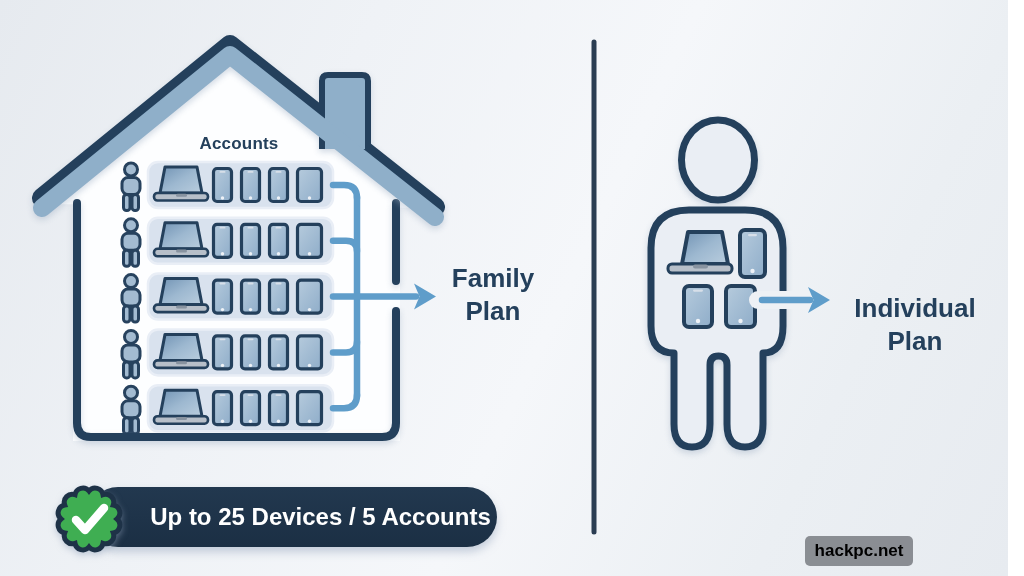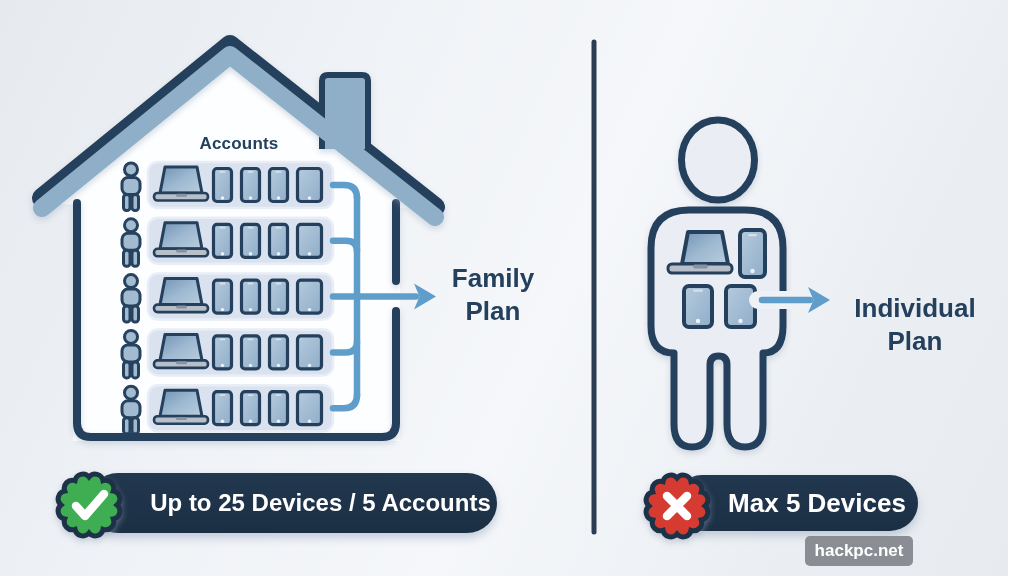--- a/index.html
+++ b/index.html
@@ -31,31 +31,31 @@
   .softsh{filter:drop-shadow(0 3px 3px rgba(160,175,195,.45));}
 
   
   .label{position:absolute;color:#24405c;font-weight:bold;text-align:center;}
   .accounts{left:159px;top:134px;width:160px;font-size:17px;letter-spacing:.2px;}
   .planname{font-size:26px;line-height:33px;}
   .plan-family{left:433px;top:262px;width:120px;}
   .plan-individual{left:825px;top:260px;width:180px;margin-top:32px;}
 
   .badge{position:absolute;height:72px;}
-  .badge-left{left:50px;top:467px;width:450px;text-align:right;}
+  .badge-left{left:50px;top:481px;width:450px;text-align:right;}
   .badge-right{left:638px;top:468px;width:280px;}
   .pill{position:absolute;border-radius:30px;background:linear-gradient(#22384f,#1b2f44);
     box-shadow:0 5px 9px rgba(150,165,190,.5);display:flex;align-items:center;justify-content:center;
     color:#ffffff;font-weight:bold;}
   .badge-left .pill{left:38px;top:6px;right:3px;bottom:6px;font-size:24px;padding-left:56px;}
   .badge-right .pill{left:36px;top:7px;right:0;bottom:9px;font-size:26px;padding-left:42px;}
   .seal{position:absolute;left:-3px;top:-4px;filter:drop-shadow(0 3px 3px rgba(150,165,190,.5));}
 
   .watermark{position:absolute;left:805px;top:536px;width:108px;height:30px;border-radius:5px;
-    background:rgba(133,136,141,.95);color:#ffffff;font-weight:bold;font-size:17px;
+    background:rgba(133,136,141,.95);color:#000000;font-weight:bold;font-size:17px;
     display:flex;align-items:center;justify-content:center;}
 </style>
 </head>
 <body>
 
 <div class="stage">
 
   <svg class="scene" width="1024" height="576" viewBox="0 0 1024 576">
     <defs>
       <linearGradient id="scrGrad" x1="0" y1="0" x2="1" y2="1">
@@ -188,30 +188,18 @@
     </div>
     <svg class="seal" width="84" height="84" viewBox="-42 -42 84 84">
       <path stroke="#1e3247" stroke-width="5" d="M28 0 A8 8 0 0 1 24.25 14 A8 8 0 0 1 14 24.25 A8 8 0 0 1 0 28
                A8 8 0 0 1 -14 24.25 A8 8 0 0 1 -24.25 14 A8 8 0 0 1 -28 0
                A8 8 0 0 1 -24.25 -14 A8 8 0 0 1 -14 -24.25 A8 8 0 0 1 0 -28
                A8 8 0 0 1 14 -24.25 A8 8 0 0 1 24.25 -14 A8 8 0 0 1 28 0 Z" fill="#3fae52"></path>
       <path d="M-13 1 L-4 11 L15 -11" fill="none" stroke="#ffffff" stroke-width="8.5" stroke-linecap="round" stroke-linejoin="round"></path>
     </svg>
   </div>
 
-  <div class="badge badge-right">
-    <div class="pill">
-      <span>Max 5 Devices</span>
-    </div>
-    <svg class="seal" width="84" height="84" viewBox="-42 -42 84 84">
-      <path stroke="#1e3247" stroke-width="5" d="M28 0 A8 8 0 0 1 24.25 14 A8 8 0 0 1 14 24.25 A8 8 0 0 1 0 28
-               A8 8 0 0 1 -14 24.25 A8 8 0 0 1 -24.25 14 A8 8 0 0 1 -28 0
-               A8 8 0 0 1 -24.25 -14 A8 8 0 0 1 -14 -24.25 A8 8 0 0 1 0 -28
-               A8 8 0 0 1 14 -24.25 A8 8 0 0 1 24.25 -14 A8 8 0 0 1 28 0 Z" fill="#d63b31"></path>
-      <path d="M-10 -10 L10 10 M10 -10 L-10 10" fill="none" stroke="#ffffff" stroke-width="8.5" stroke-linecap="round"></path>
-    </svg>
-  </div>
 
   <div class="watermark">
     <span>hackpc.net</span>
   </div>
 
 </div>
 
 </body></html>

